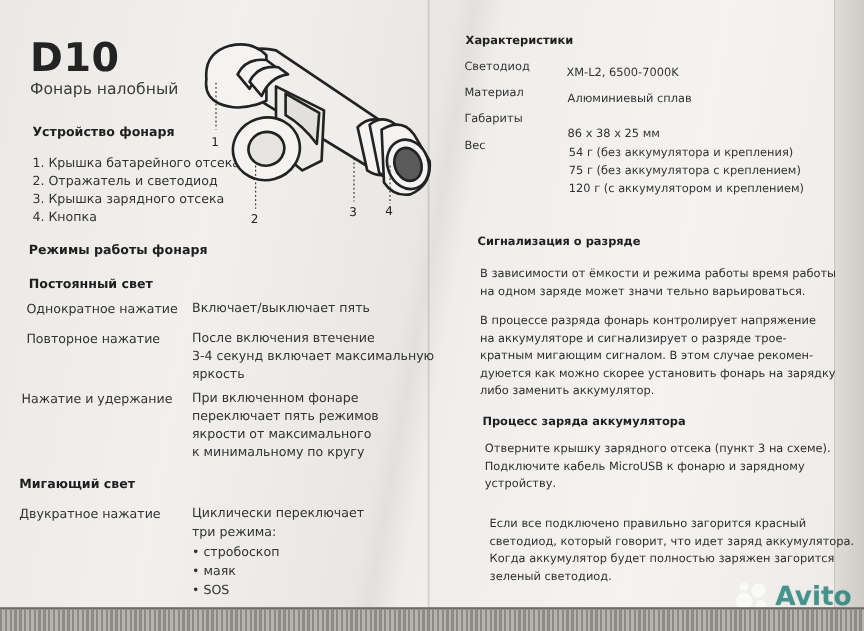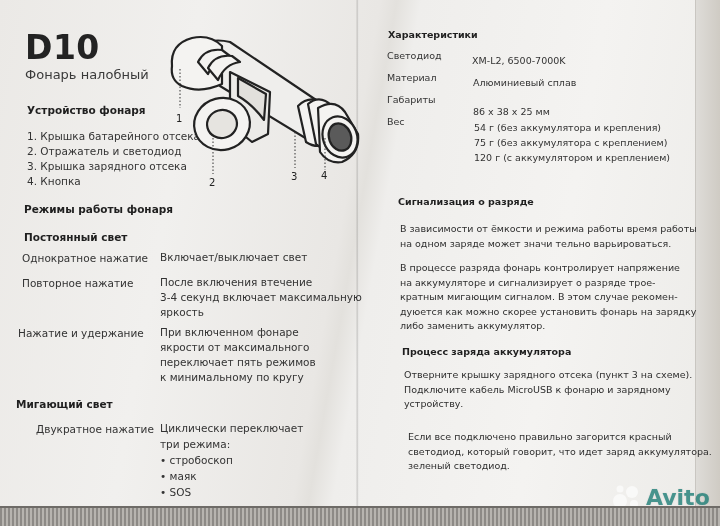--- a/index.html
+++ b/index.html
@@ -103,40 +103,40 @@
     <text x="131" y="156">3</text>
     <text x="161" y="155">4</text>
   </g>
 </svg>
 
 <div class="abs h-bold" style="left:24px; top:203px;">Режимы работы фонаря</div>
 <div class="abs h-bold" style="left:24px; top:231px;text-align:center;">Постоянный свет</div>
 
 <div class="abs mode-label" style="top:252px;">Однократное нажатие</div>
 <div class="abs mode-desc" style="top:250px;">
-  <div>Включает/выключает свет</div>
+  <div>Включает/выключает пять</div>
 </div>
 
 <div class="abs mode-label" style="top:277px;">Повторное нажатие</div>
 <div class="abs mode-desc" style="top:275px;">
   <div>После включения втечение</div>
   <div>3-4 секунд включает максимальную</div>
   <div>яркость</div>
 </div>
 
 <div class="abs mode-label" style="left:18px; top:327px;">Нажатие и удержание</div>
 <div class="abs mode-desc" style="top:325px;">
   <div>При включенном фонаре</div>
+  <div>переключает пять режимов</div>
   <div>якрости от максимального</div>
-  <div>переключает пять режимов</div>
   <div>к минимальному по кругу</div>
 </div>
 
 <div class="abs h-bold" style="left:16px; top:398px;">Мигающий свет</div>
-<div class="abs mode-label" style="left:16px; top:423px;margin-left:20px;">Двукратное нажатие</div>
+<div class="abs mode-label" style="left:16px; top:423px;">Двукратное нажатие</div>
 <div class="abs mode-desc" style="top:420px; line-height:16px;">
   <div>Циклически переключает</div>
   <div>три режима:</div>
   <div>• стробоскоп</div>
   <div>• маяк</div>
   <div>• SOS</div>
 </div>
 
 <div class="abs h-bold" style="left:388px; top:29px; font-size:9.5px;">Характеристики</div>
 <div class="abs spec-label" style="top:50px;">Светодиод</div>
@@ -167,20 +167,21 @@
 
 <div class="abs h-bold" style="left:402px; top:346px; font-size:9.5px;">Процесс заряда аккумулятора</div>
 <div class="abs para" style="left:404px; top:368px;">
   <div>Отверните крышку зарядного отсека (пункт 3 на схеме).</div>
   <div>Подключите кабель MicroUSB к фонарю и зарядному</div>
   <div>устройству.</div>
 </div>
 <div class="abs para" style="left:408px; top:430px;">
   <div>Если все подключено правильно загорится красный</div>
   <div>светодиод, который говорит, что идет заряд аккумулятора.</div>
+  <div>Когда аккумулятор будет полностью заряжен загорится</div>
   <div>зеленый светодиод.</div>
 </div>
 
 <div class="abs watermark">
   <svg width="30" height="26" viewBox="0 0 30 26">
     <circle cx="8" cy="17" r="7" fill="#ffffff" opacity="0.85"></circle>
     <circle cx="20" cy="8" r="6" fill="#ffffff" opacity="0.85"></circle>
     <circle cx="22" cy="20" r="4" fill="#ffffff" opacity="0.85"></circle>
     <circle cx="8" cy="5" r="3.5" fill="#ffffff" opacity="0.85"></circle>
   </svg>

